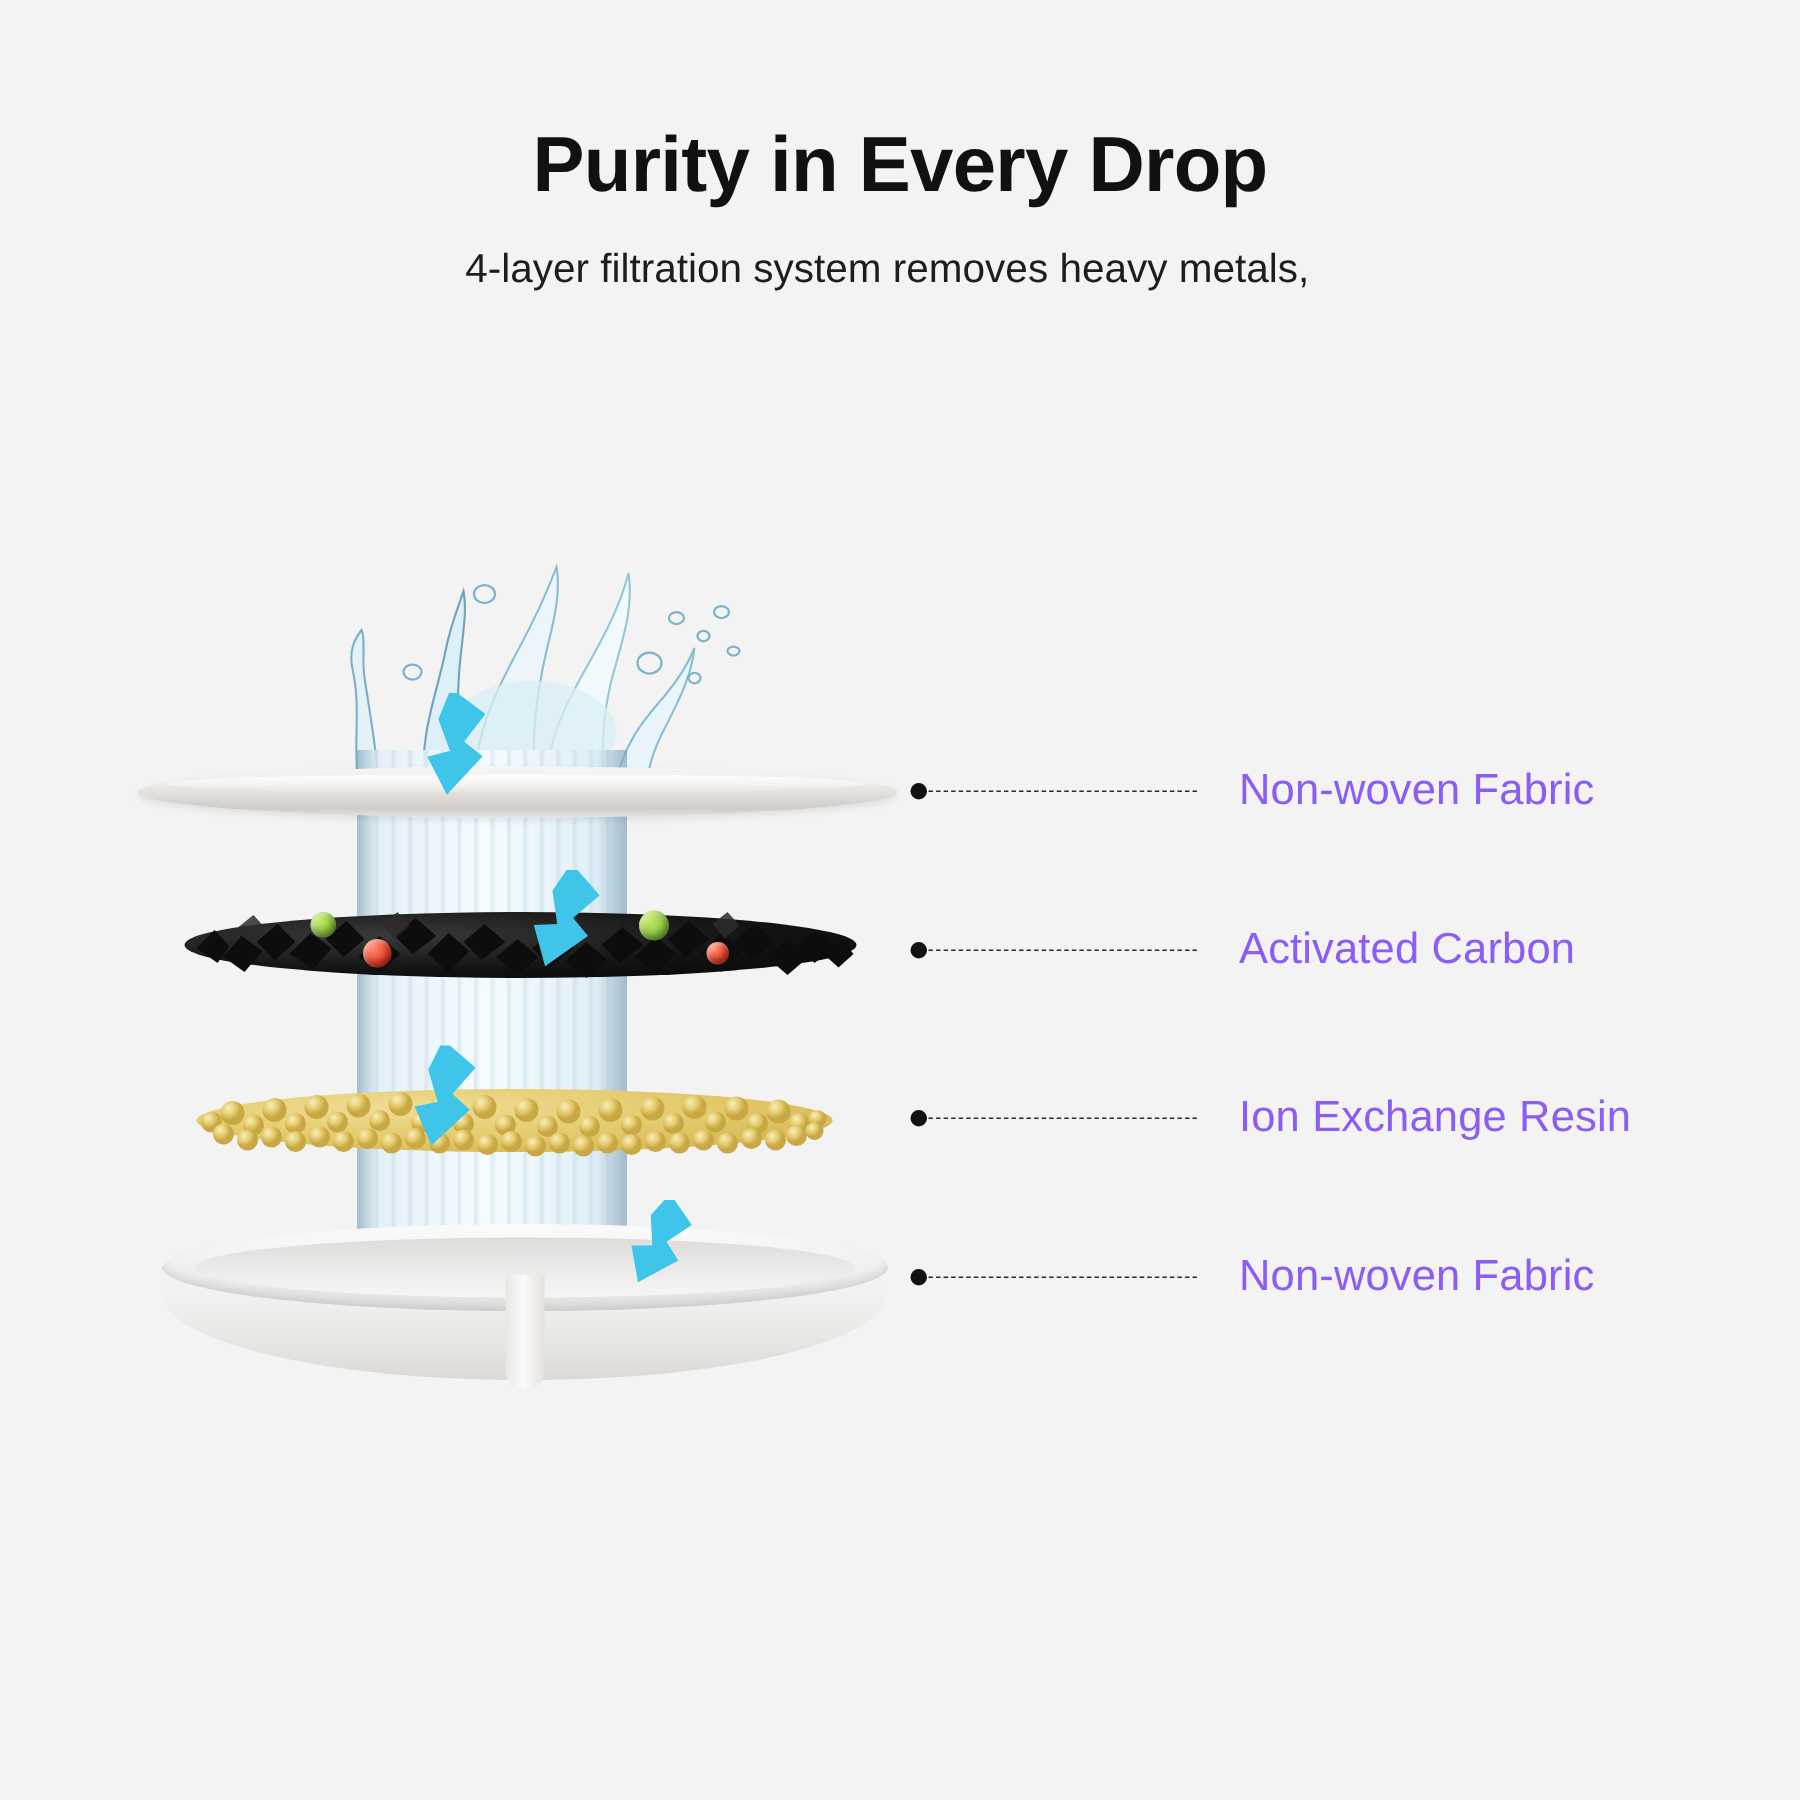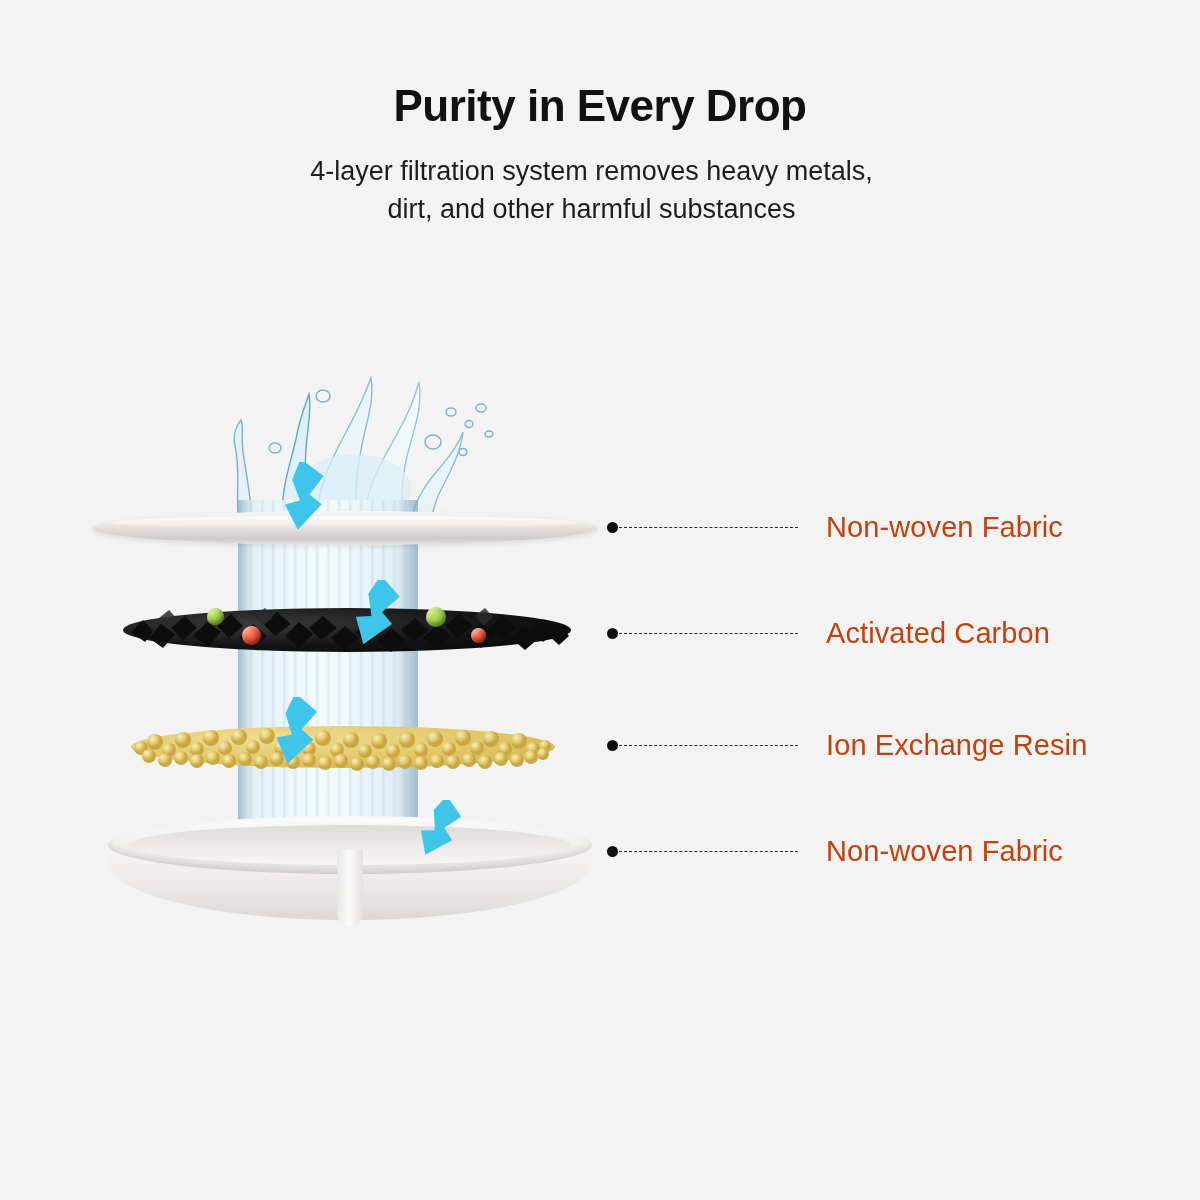--- a/index.html
+++ b/index.html
@@ -17,21 +17,21 @@
 
   
   .header {
     position: absolute;
     top: 0; left: 0;
     width: 1200px;
     text-align: center;
     padding-top: 82px;
   }
   .title {
-    font-size: 44px;
+    font-size: 52px;
     font-weight: 700;
     color: #111111;
     letter-spacing: -0.5px;
     line-height: 1.08;
     margin: 0;
   }
   .subtitle {
     font-size: 27px;
     font-weight: 400;
     color: #1d1d1d;
@@ -208,33 +208,32 @@
     width: 179px;
     height: 0;
     border-top: 1.6px dashed #2b2b2b;
     flex: 0 0 auto;
     margin-left: 1px;
   }
   .callout-label {
     margin-left: 28px;
     font-size: 29px;
     font-weight: 400;
-    color: #c2410c;
+    color: #8b5cf6;
     white-space: nowrap;
     letter-spacing: 0.1px;
   }
 </style>
 </head>
 <body>
 
 <div class="header">
   <h1 class="title">Purity in Every Drop</h1>
   <p class="subtitle">
     <span class="sub-line">4-layer filtration system removes heavy metals,</span>
-    <span class="sub-line">dirt, and other harmful substances</span>
   </p>
 </div>
 
 <div class="stage">
 
   <div class="splash">
     <svg width="300" height="162" viewBox="0 0 300 162">
       <g fill="none" stroke="#8fc3da" stroke-width="1.4" opacity="0.9">
         <path d="M34 160 C30 128 36 104 30 78 C27 64 33 56 36 52 C39 58 36 70 38 84 C41 104 46 130 48 160 Z" fill="#e3f2f9" stroke="#6fa9c4"></path>
         <path d="M78 160 C74 122 86 96 92 66 C95 50 100 38 104 26 C107 42 102 62 101 82 C99 110 100 136 104 160 Z" fill="#dcf0f8" stroke="#5f9bb8"></path>

